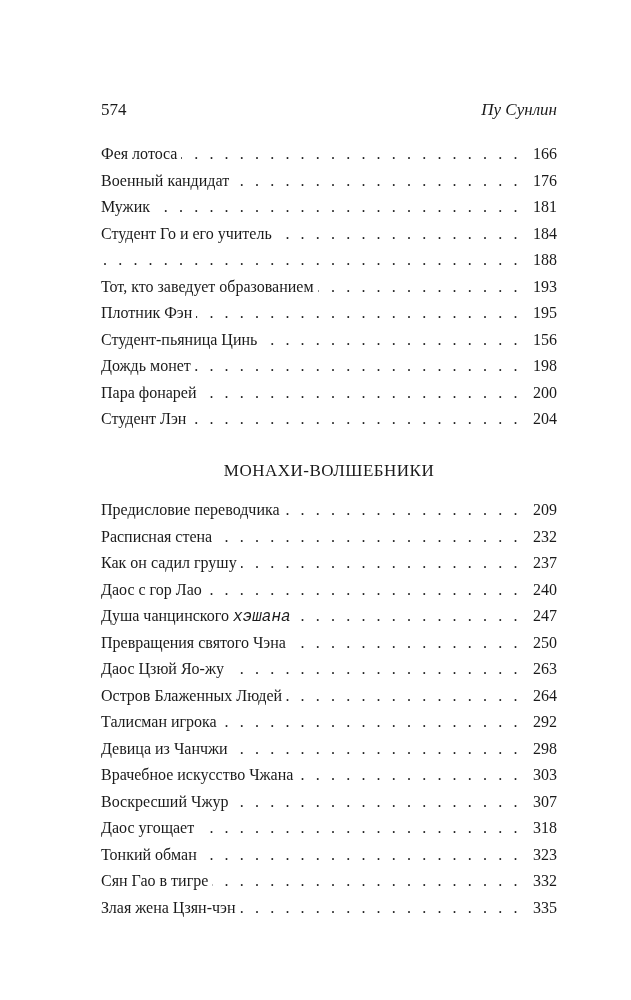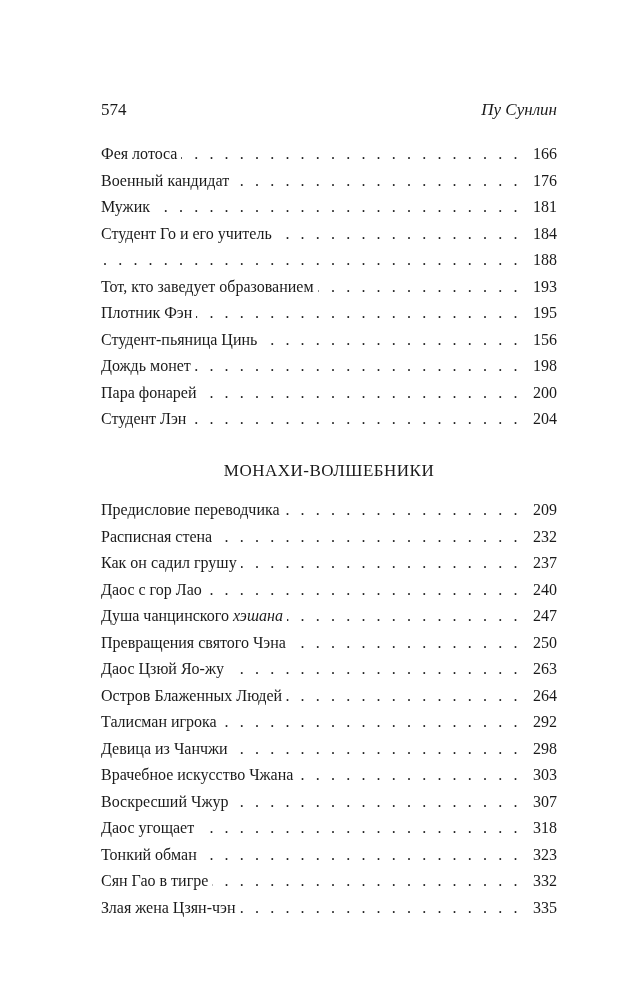--- a/index.html
+++ b/index.html
@@ -43,21 +43,21 @@
       height: 26.5px;
       font-size: 16px;
       line-height: 26.5px;
       white-space: nowrap;
       overflow: hidden;
     }
     .entry .title {
       flex: 0 0 auto;
       padding-right: 4px;
     }
-    .entry .title i { font-style: italic; }
+    .entry .title i { font-style: italic; font-family: Liberation Mono, monospace; }
     .entry .leader {
       flex: 1 1 auto;
       overflow: hidden;
       letter-spacing: 3.6px;
       color: #222;
       text-align: right;
       direction: rtl;
     }
     .entry .page {
       flex: 0 0 auto;

